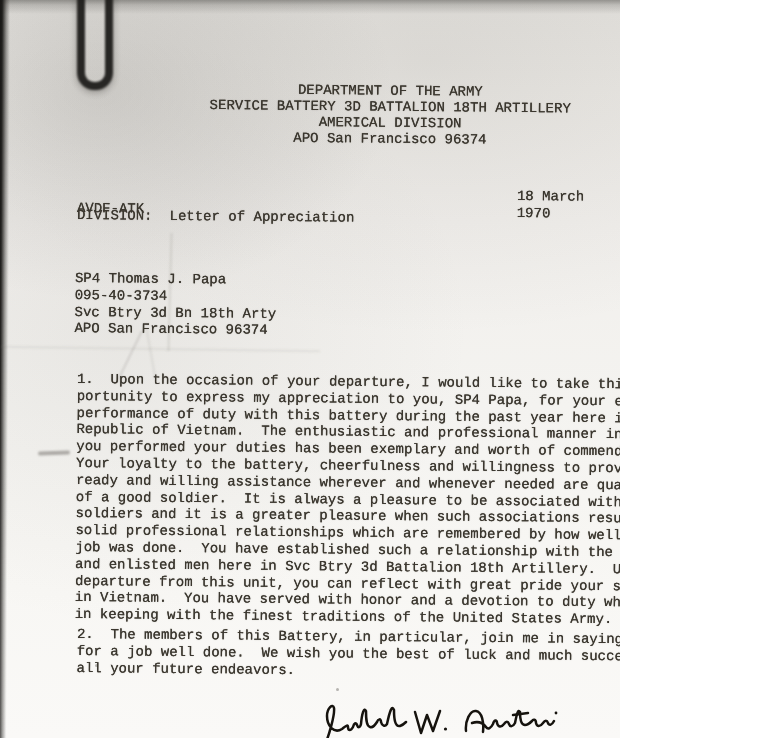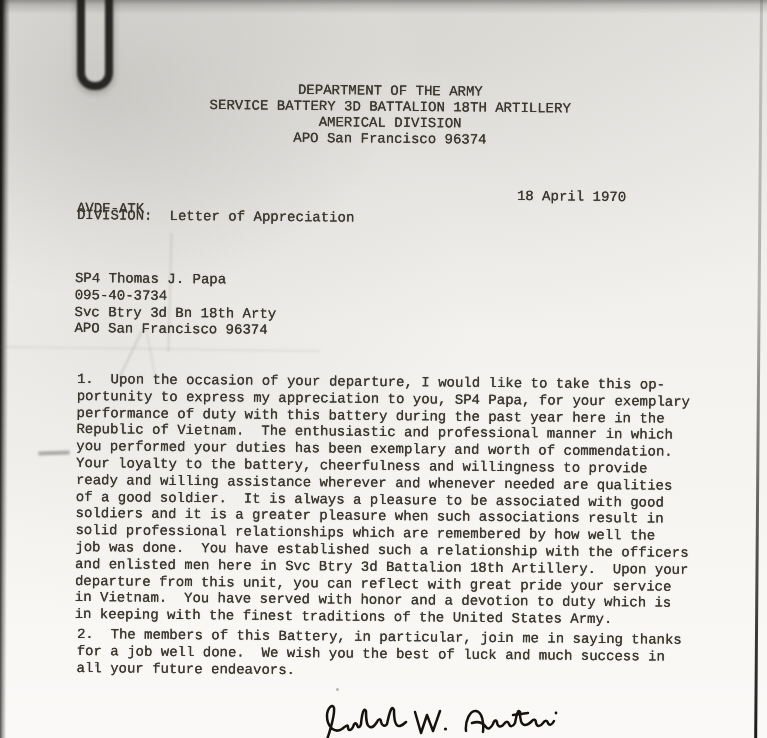--- a/index.html
+++ b/index.html
@@ -1,18 +1,18 @@
 <!DOCTYPE html>
 <html><head>
 <meta charset="utf-8">
 <style>
   html,body{margin:0;padding:0;}
   .page{
     position:relative;
-    width:767px;height:738px;
+    width:620px;height:738px;
     overflow:hidden;
     background-color:#f4f3f0;
     background-image:
       radial-gradient(420px 300px at 100px 90px, rgba(96,94,90,.20), rgba(96,94,90,0) 70%),
       radial-gradient(700px 380px at 430px 60px, rgba(120,117,111,.14), rgba(120,117,111,0) 72%),
       radial-gradient(500px 420px at 120px 330px, rgba(130,127,120,.10), rgba(130,127,120,0) 70%),
       linear-gradient(180deg,#e7e5e1 0%,#edebe7 12%,#f1efec 30%,#f4f3f0 55%,#f8f7f4 80%,#faf9f7 100%);
     font-family:"Liberation Mono","DejaVu Sans Mono",monospace;
     font-size:14px;line-height:16.8px;
     color:#3b372f;
@@ -76,21 +76,21 @@
   <div class="abs speck speck2"></div>
 
   <div class="abs tilt letterhead">
     <div>DEPARTMENT OF THE ARMY</div>
     <div>SERVICE BATTERY 3D BATTALION 18TH ARTILLERY</div>
     <div>AMERICAL DIVISION</div>
     <div>APO San Francisco 96374</div>
   </div>
 
   <div class="abs tilt office-symbol">AVDF-ATK</div>
-  <div class="abs tilt date">18 April 1970</div>
+  <div class="abs tilt date">18 March 1970</div>
   <div class="abs tilt subject-line">
     <span>DIVISION:</span><span class="subject-text">Letter of Appreciation</span>
   </div>
 
   <div class="abs tilt recipient">
     <div>SP4 Thomas J. Papa</div>
     <div>095-40-3734</div>
     <div>Svc Btry 3d Bn 18th Arty</div>
     <div>APO San Francisco 96374</div>
   </div>

